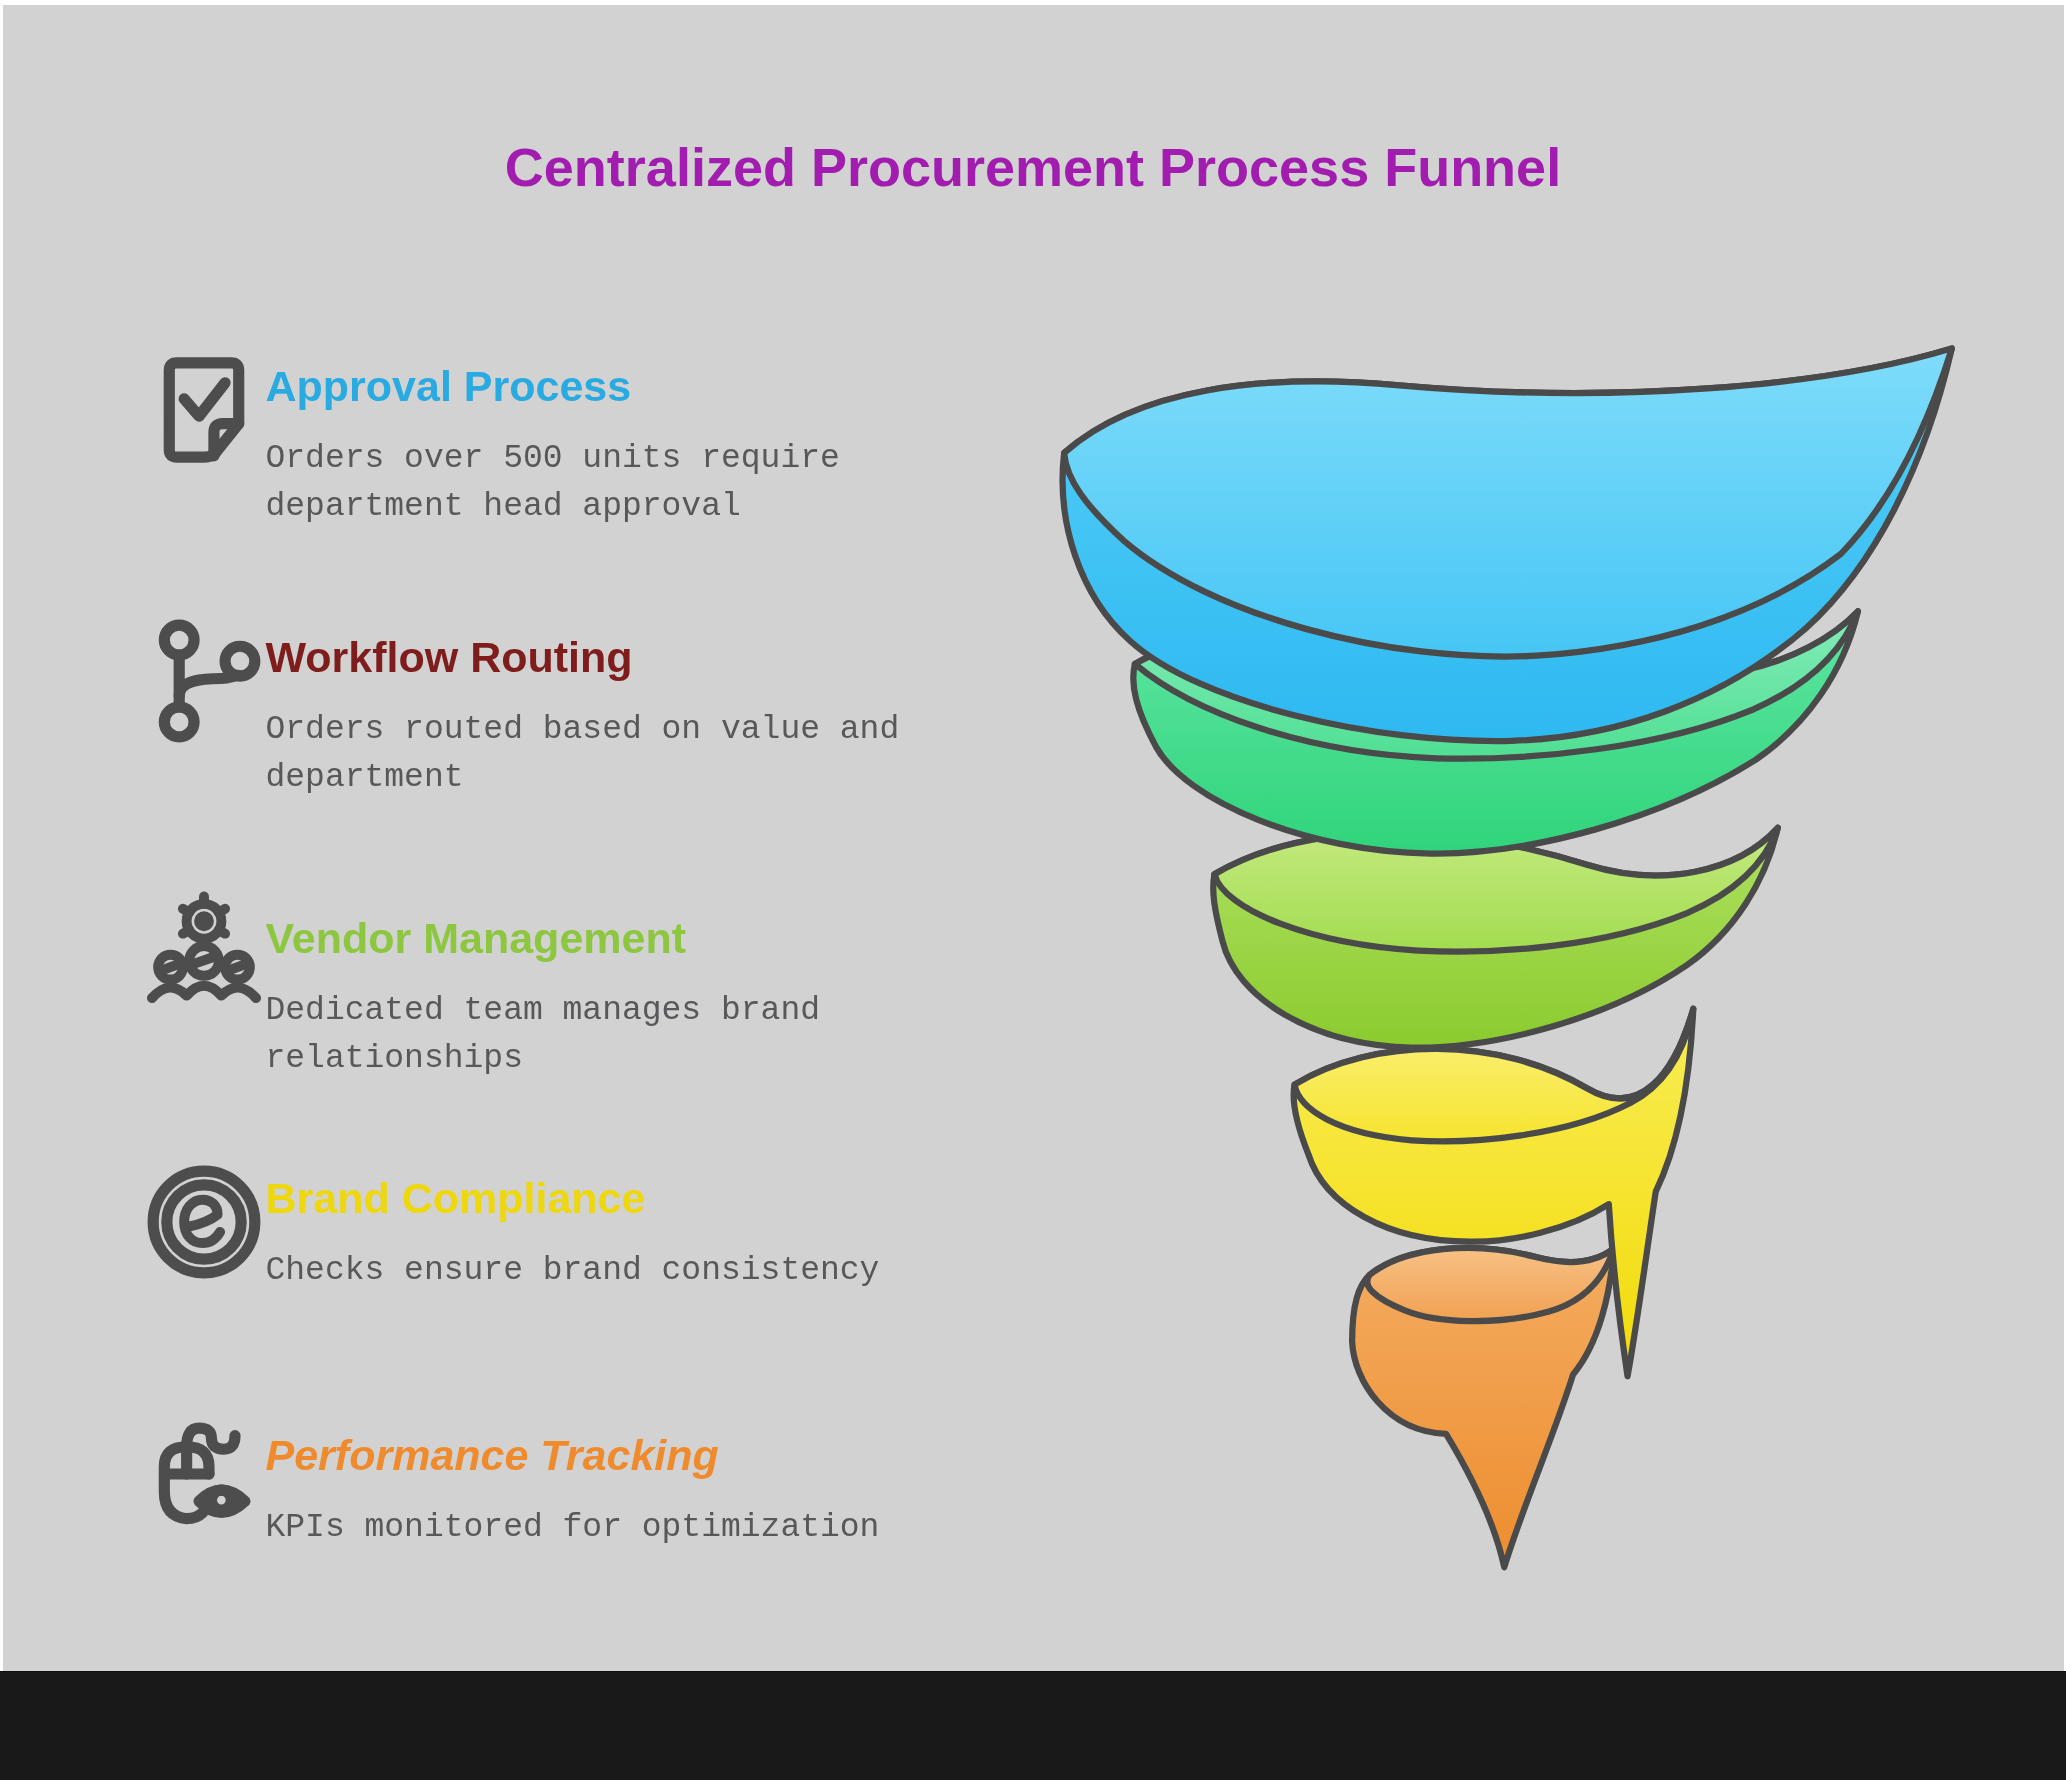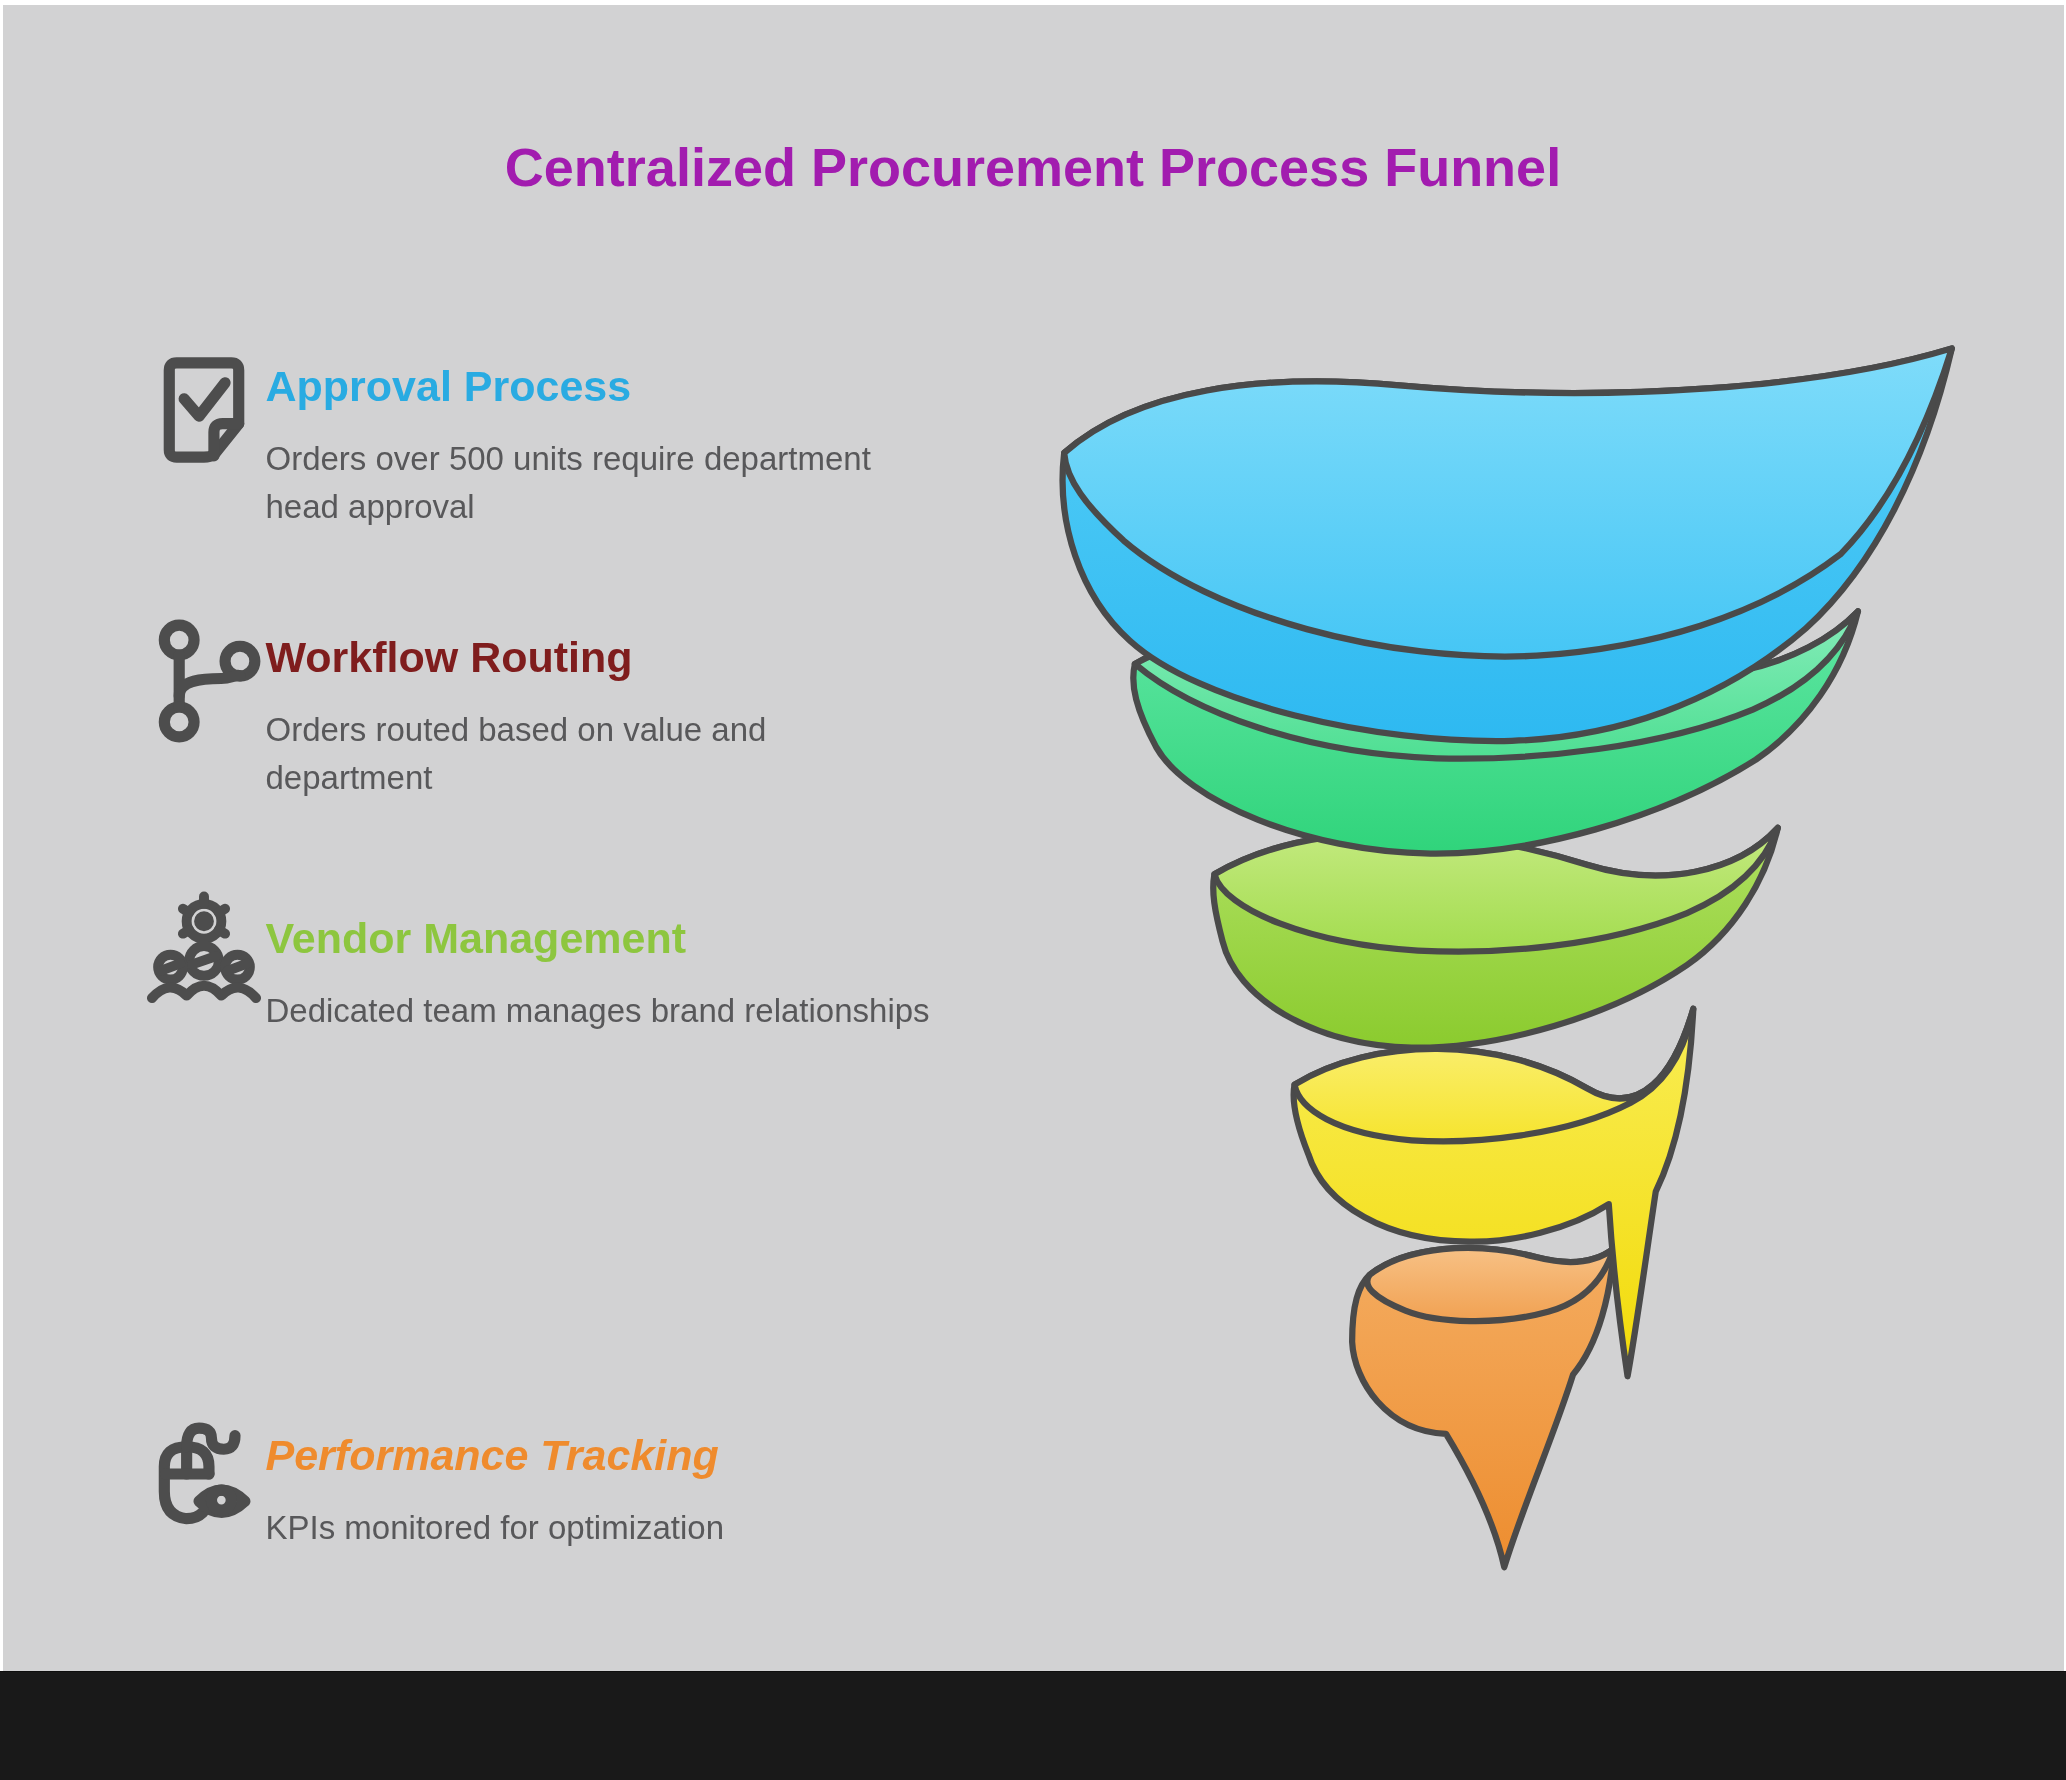--- a/index.html
+++ b/index.html
@@ -21,21 +21,21 @@
     text-align:center;font-size:54px;font-weight:bold;color:#a21caf;
     letter-spacing:0px;
   }
   .stage{
     position:absolute;left:139px;display:flex;align-items:flex-start;
   }
   .stage-icon{width:124px;height:124px;flex:none;}
   .stage-icon svg{width:100%;height:100%;display:block;}
   .stage-text{width:676px;padding-top:16.3px;}
   .stage-title{font-size:43px;font-weight:bold;margin:0 0 26px 0;line-height:1.05;}
-  .stage-desc{font-size:33px;color:#58585a;line-height:1.44;}
+  .stage-desc{font-size:33px;color:#58585a;line-height:1.44;font-family:Liberation Mono, monospace;}
   .funnel-wrap{position:absolute;left:1033px;top:310px;width:939px;height:1315px;}
   .icon-stroke{fill:none;stroke:#4d4d4d;stroke-width:9;stroke-linecap:round;stroke-linejoin:round;}
   .icon-stroke-thin{fill:none;stroke:#4d4d4d;stroke-width:8;stroke-linecap:round;stroke-linejoin:round;}
 </style>
 </head>
 <body>
 
 <div class="canvas">
 
   <div class="page-title">Centralized Procurement Process Funnel</div>
@@ -88,20 +88,33 @@
         <line class="icon-stroke-thin" x1="69" y1="66" x2="85" y2="60"></line>
         <path class="icon-stroke-thin" d="M8,88 Q22,72 36,86 Q50,70 64,86 Q78,72 92,88"></path>
       </svg>
     </div>
     <div class="stage-text">
       <div class="stage-title" style="color: rgb(141, 198, 63); margin-top: 11px;">Vendor Management</div>
       <div class="stage-desc">Dedicated team manages brand relationships</div>
     </div>
   </div>
 
+  <div class="stage" style="top:1155px;">
+    <div class="stage-icon">
+      <svg viewBox="0 0 100 100">
+        <circle class="icon-stroke" cx="50" cy="50" r="41"></circle>
+        <circle class="icon-stroke" cx="50" cy="50" r="30"></circle>
+        <path class="icon-stroke-thin" d="M37,54 C46,52 56,48 61,44 C61,37 56,32 49,32 C40,32 34,40 34,50 C34,60 40,67 49,67 C55,67 60,63 63,58"></path>
+      </svg>
+    </div>
+    <div class="stage-text">
+      <div class="stage-title" style="color: rgb(238, 215, 11);">Brand Compliance</div>
+      <div class="stage-desc">Checks ensure brand consistency</div>
+    </div>
+  </div>
 
   <div class="stage" style="top:1412px;">
     <div class="stage-icon">
       <svg viewBox="0 0 100 100">
         <path class="icon-stroke" d="M54,46 L54,40 Q54,24 36,24 Q18,24 18,40 L18,60 Q18,80 36,82 Q44,82 49,77"></path>
         <line class="icon-stroke" x1="36" y1="24" x2="36" y2="46"></line>
         <line class="icon-stroke" x1="19" y1="46" x2="54" y2="46"></line>
         <path class="icon-stroke" d="M36,24 Q36,9 46,9 Q56,9 56,17 Q56,26 66,26 Q75,26 75,15"></path>
         <path class="icon-stroke" d="M46,68 Q64,50 83,68 Q64,86 46,68 Z"></path>
         <circle class="icon-stroke" cx="64" cy="67" r="8"></circle>

